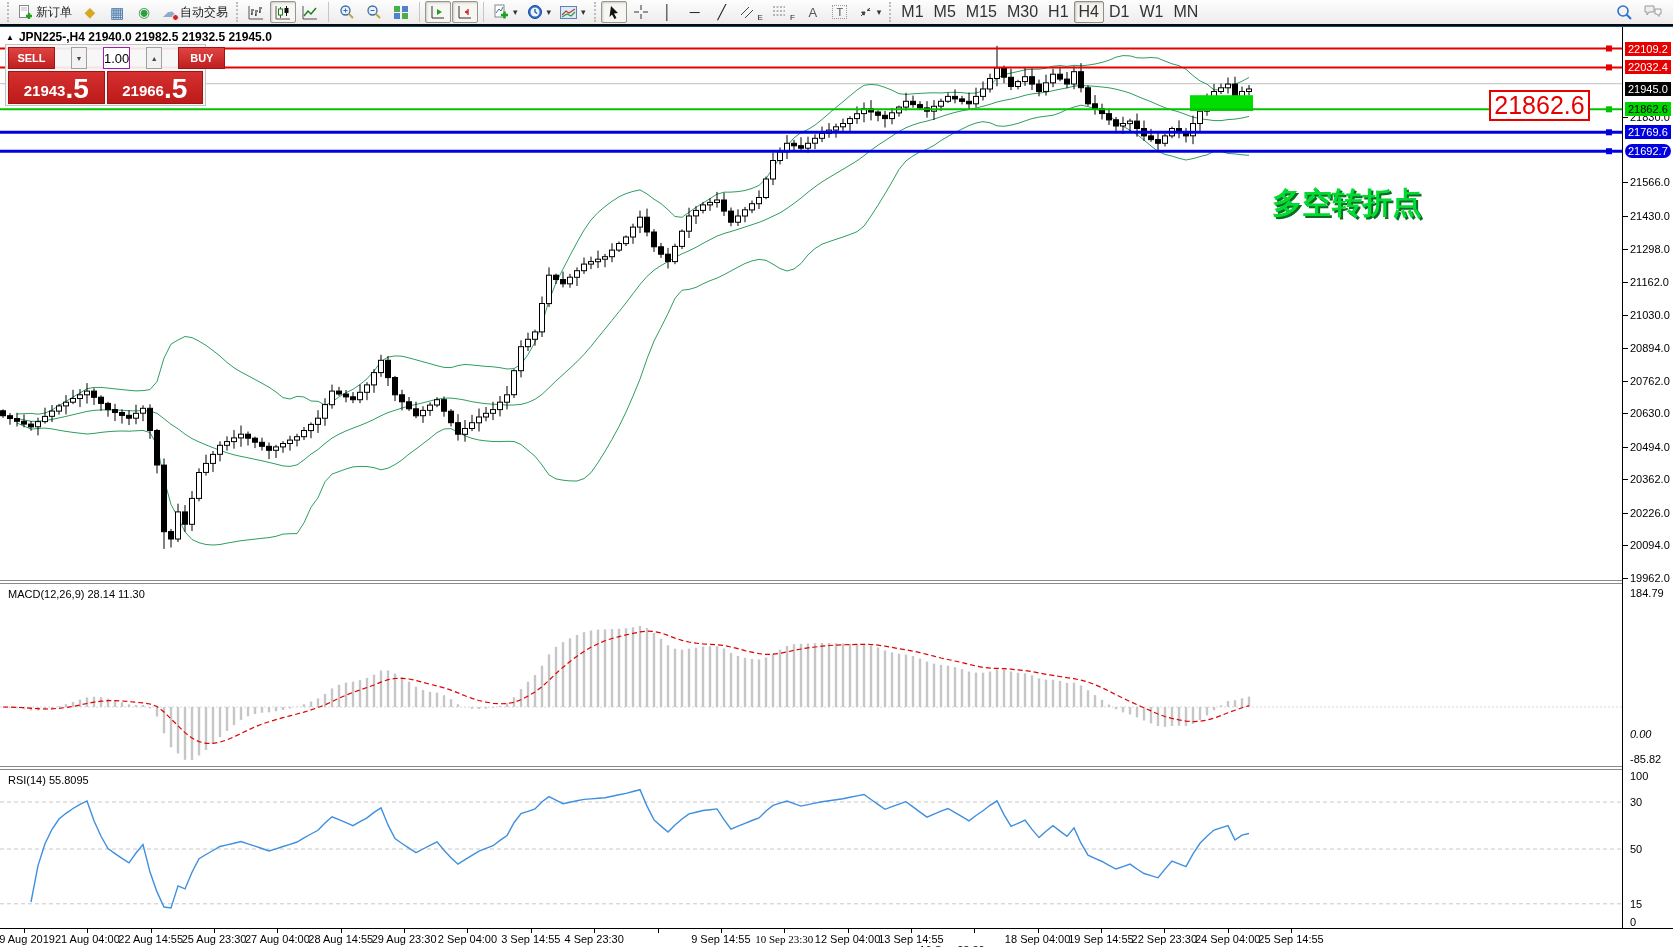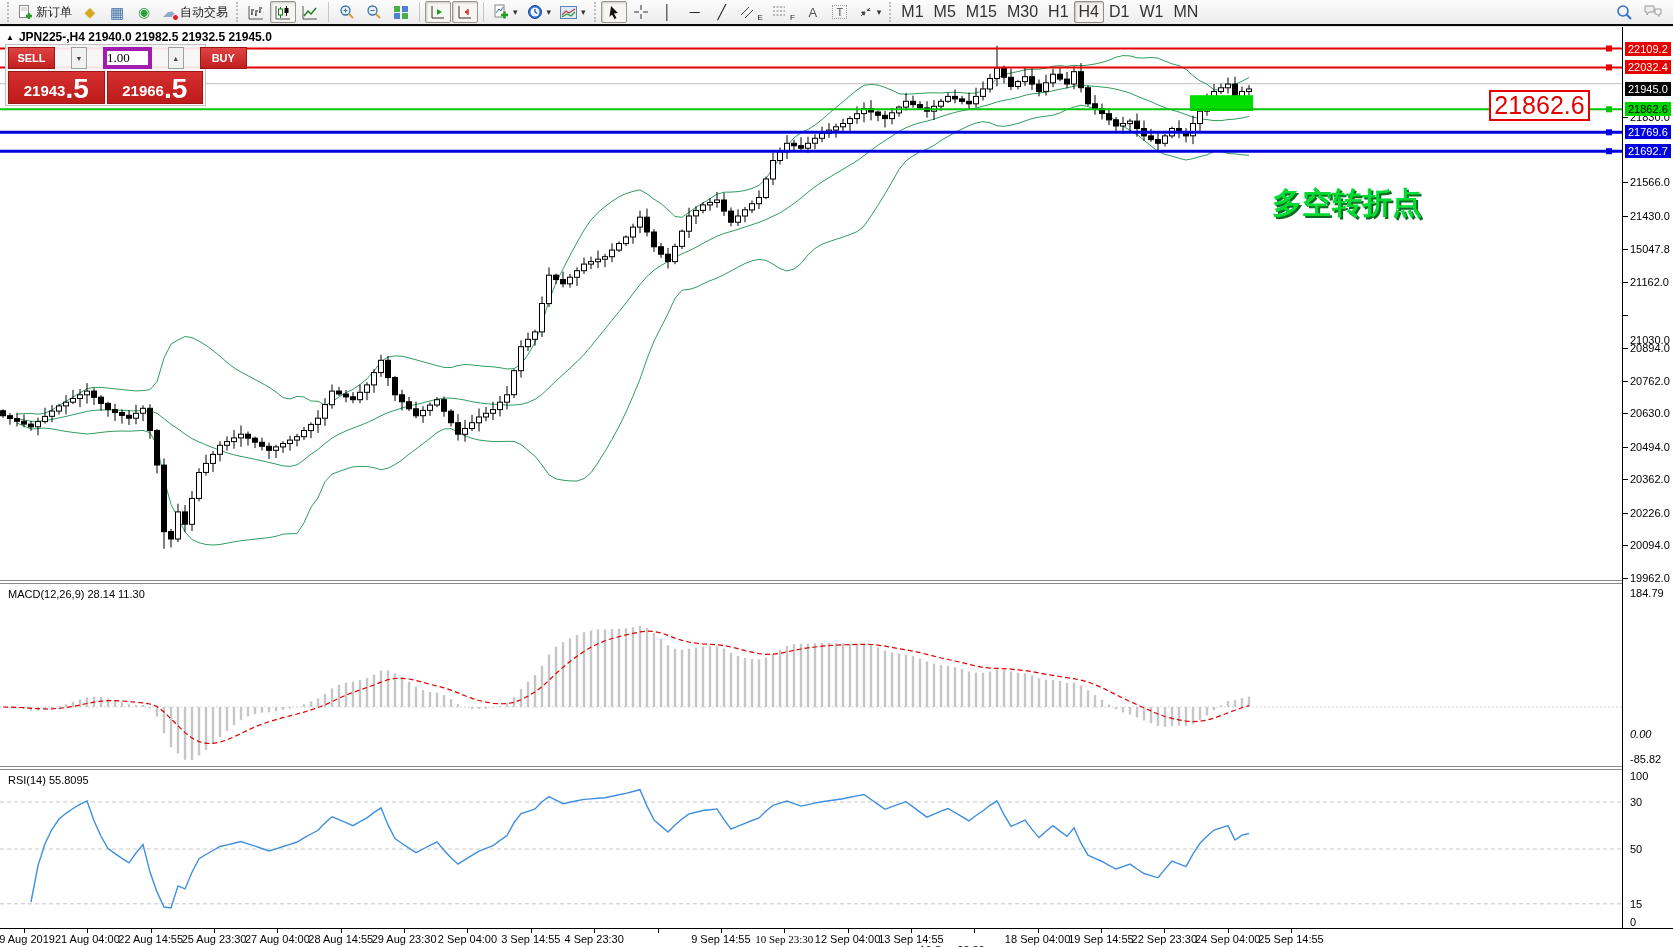--- a/index.html
+++ b/index.html
@@ -1,18 +1,18 @@
 <!DOCTYPE html>
 <html><head>
 <meta charset="utf-8">
 <style>
   * { margin:0; padding:0; box-sizing:border-box; }
   html,body { width:1673px; height:947px; overflow:hidden; background:#fff;
     font-family:"Liberation Sans", sans-serif; }
-  #app { position:relative; width:1673px; height:947px; background:#e5e5e5; }
+  #app { position:relative; width:1673px; height:947px; background:#0c4a6e; }
 
   
   #toolbar { position:absolute; left:0; top:0; width:1673px; height:26px;
     background:linear-gradient(#fdfdfd,#ececec); border-bottom:2px solid #0a0a0a;
     display:flex; align-items:center; padding:0 4px; gap:1px; font-size:12px; color:#222; }
   .tb-btn { height:22px; min-width:26px; padding:0 3px; display:flex; align-items:center;
     justify-content:center; gap:3px; border:1px solid transparent; border-radius:2px;
     color:#222; white-space:nowrap; cursor:default; }
   .tb-btn.pressed { background:#f7f6f3; border:1px solid #97978f;
     box-shadow:inset 1px 1px 2px rgba(0,0,0,.18); }
@@ -57,22 +57,22 @@
   #ind-rsi  { position:absolute; left:8px; top:747px; font-size:11px; color:#000; }
 
   #trade-panel { position:absolute; left:5px; top:17px; width:201px; height:62px;
     background:rgba(246,246,246,.92); border:1px solid #c2c2c2; padding:2px; }
   #tp-row1 { display:flex; height:22px; gap:16px; }
   .tp-btn { flex:0 0 47px; background:linear-gradient(#e04343,#c01f1f); color:#fff;
     font-size:11px; font-weight:bold; display:flex; align-items:center; justify-content:center;
     border:1px solid #9e1515; }
   .tp-spin { flex:0 0 16px; background:#f2f2f2; border:1px solid #a0a0a0; color:#444;
     font-size:7px; display:flex; align-items:center; justify-content:center; }
-  #tp-vol { flex:1; background:#fff; border:4px solid #a21caf; font-size:13px;
-    display:flex; align-items:center; justify-content:flex-end; padding-right:18px; color:#000;font-family:Liberation Serif, serif; }
+  #tp-vol { flex:1; background:#fff; border:1px solid #a21caf; font-size:13px;
+    display:flex; align-items:center; justify-content:flex-end; padding-right:0; color:#000; }
   #tp-row2 { display:flex; height:33px; gap:2px; margin-top:2px; }
   .tp-price { flex:1; background:linear-gradient(#d63030,#bd1a1a); color:#fff;
     display:flex; align-items:flex-end; justify-content:center; padding-bottom:1px;
     border:1px solid #9e1515; }
   .tp-int { font-size:15px; font-weight:bold; line-height:22px; }
   .tp-big { font-size:28px; font-weight:bold; line-height:26px; }
 
   #callout { position:absolute; left:1489px; top:63px; width:101px; height:31px;
     background:#fff; border:2px solid #e60000; color:#e60000; font-size:25px;
     display:flex; align-items:center; justify-content:center; letter-spacing:0; }
@@ -891,25 +891,25 @@
         <div class="t-label" style="left: 1291px;">25 Sep 14:55</div>
       </div>
     <div id="price-axis">
         <div class="p-tick-line" style="top: 90.3587px;"></div>
         <div class="p-tick" style="top: 90.3587px;">21830.0</div>
         <div class="p-tick-line" style="top: 155.46px;"></div>
         <div class="p-tick" style="top: 155.46px;">21566.0</div>
         <div class="p-tick-line" style="top: 188.997px;"></div>
         <div class="p-tick" style="top: 188.997px;">21430.0</div>
         <div class="p-tick-line" style="top: 221.548px;"></div>
-        <div class="p-tick" style="top: 221.548px;">15047.8</div>
+        <div class="p-tick" style="top: 221.548px;">21298.0</div>
         <div class="p-tick-line" style="top: 255.085px;"></div>
         <div class="p-tick" style="top: 255.085px;">21162.0</div>
         <div class="p-tick-line" style="top: 287.636px;"></div>
-        <div class="p-tick" style="top: 287.636px; margin-top: 25px;">21030.0</div>
+        <div class="p-tick" style="top: 287.636px;">21030.0</div>
         <div class="p-tick-line" style="top: 321.173px;"></div>
         <div class="p-tick" style="top: 321.173px;">20894.0</div>
         <div class="p-tick-line" style="top: 353.724px;"></div>
         <div class="p-tick" style="top: 353.724px;">20762.0</div>
         <div class="p-tick-line" style="top: 386.275px;"></div>
         <div class="p-tick" style="top: 386.275px;">20630.0</div>
         <div class="p-tick-line" style="top: 419.812px;"></div>
         <div class="p-tick" style="top: 419.812px;">20494.0</div>
         <div class="p-tick-line" style="top: 452.363px;"></div>
         <div class="p-tick" style="top: 452.363px;">20362.0</div>
@@ -917,21 +917,21 @@
         <div class="p-tick" style="top: 485.9px;">20226.0</div>
         <div class="p-tick-line" style="top: 518.451px;"></div>
         <div class="p-tick" style="top: 518.451px;">20094.0</div>
         <div class="p-tick-line" style="top: 551.002px;"></div>
         <div class="p-tick" style="top: 551.002px;">19962.0</div>
         <div class="p-label" style="top: 21.5088px; background: rgb(230, 0, 0); color: rgb(255, 255, 255);">22109.2</div>
         <div class="p-label" style="top: 40.4474px; background: rgb(230, 0, 0); color: rgb(255, 255, 255);">22032.4</div>
         <div class="p-label" style="top: 62px; background: rgb(0, 0, 0); color: rgb(255, 255, 255);">21945.0</div>
         <div class="p-label" style="top: 82.3196px; background: rgb(0, 212, 0); color: rgb(0, 0, 0);">21862.6</div>
         <div class="p-label" style="top: 105.253px; background: rgb(0, 0, 224); color: rgb(255, 255, 255);">21769.6</div>
-        <div class="p-label" style="top: 124.216px; background: rgb(0, 0, 224); color: rgb(255, 255, 255);">21692.7</div>
+        <div class="p-label" style="top: 124.216px; background: rgb(0, 0, 224); color: rgb(255, 255, 255); border-radius: 7px;">21692.7</div>
         <div class="p-tick" style="top: 566px;">184.79</div>
         <div class="p-tick" style="top: 707px; font-style: italic;">0.00</div>
         <div class="p-tick" style="top: 732px;">-85.82</div>
         <div class="p-tick" style="top: 749px;">100</div>
         <div class="p-tick" style="top: 774.999px;">30</div>
         <div class="p-tick" style="top: 822px;">50</div>
         <div class="p-tick" style="top: 876.834px;">15</div>
         <div class="p-tick" style="top: 895px;">0</div>
       </div>
 

